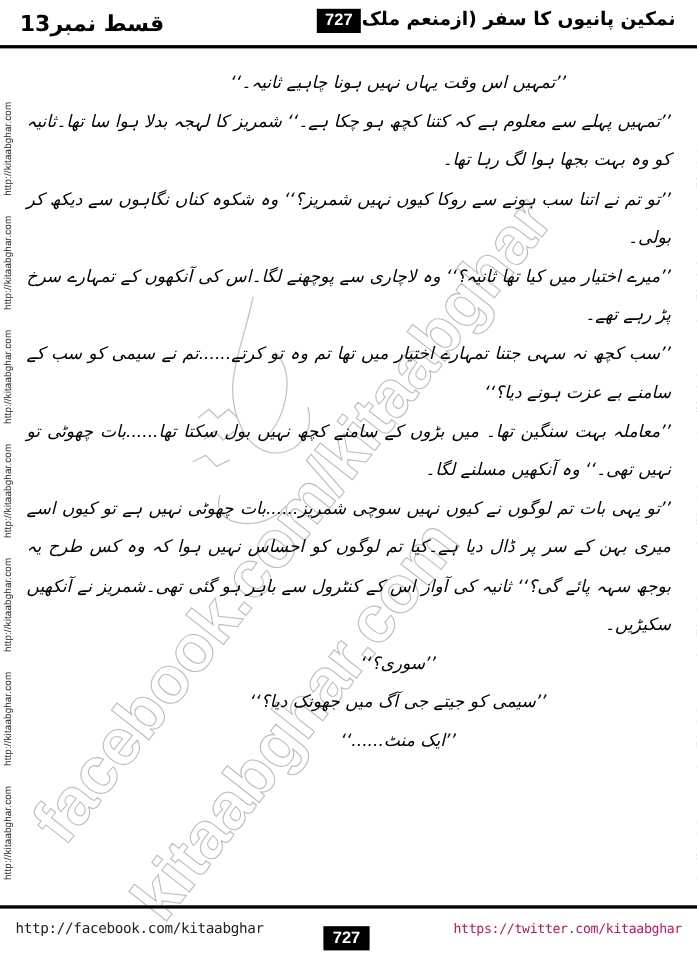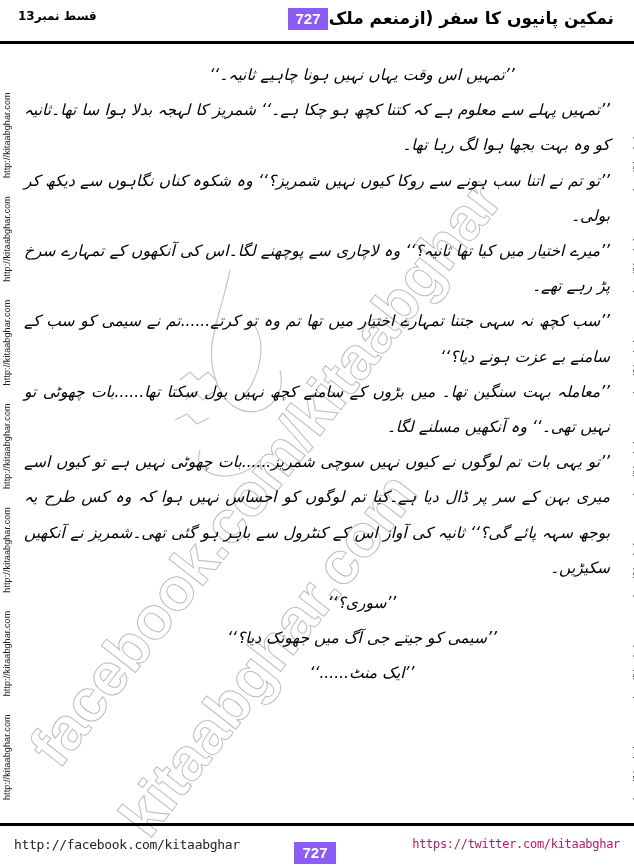--- a/index.html
+++ b/index.html
@@ -1,21 +1,21 @@
 <!DOCTYPE html>
 <html><head>
 <meta charset="utf-8">
 <style>
   html, body { margin:0; padding:0; background:#ffffff; }
   body { width:634px; height:868px; position:relative; overflow:hidden; font-family:"DejaVu Sans", sans-serif; color:#000; }
 
   .header { position:absolute; left:0; top:0; width:634px; height:44px; }
   .header .title { position:absolute; right:20px; top:8px; font-size:17px; font-weight:bold; direction:rtl; font-family:"DejaVu Sans", sans-serif; }
-  .header .episode { position:absolute; left:18px; top:9px; font-size:12px; font-weight:bold; direction:rtl; }
-  .page-box { position:absolute; background:#8b5cf6; color:#fff; font-family:"Liberation Sans", sans-serif; font-weight:bold; font-size:15px; text-align:center; line-height:22px; height:22px; width:40px; }
+  .header .episode { position:absolute; left:18px; top:9px; font-size:20px; font-weight:bold; direction:rtl; }
+  .page-box { position:absolute; background:#000000; color:#fff; font-family:"Liberation Sans", sans-serif; font-weight:bold; font-size:15px; text-align:center; line-height:22px; height:22px; width:40px; }
   .header .page-box { left:288px; top:8px; }
   .rule { position:absolute; left:0; width:634px; height:3px; background:#000; }
   .rule.top { top:41px; }
   .rule.bottom { top:823px; }
 
   .side-wm { position:absolute; font-family:"Liberation Sans", sans-serif; font-size:9px; color:#222; white-space:nowrap; transform-origin:left top; }
   .side-wm.left { left:2px; top:800px; transform:rotate(-90deg); letter-spacing:0.1px; }
   .side-wm.right { left:632px; top:800px; transform:rotate(-90deg); }
   .side-wm span { display:inline-block; margin-right:18px; }
 

